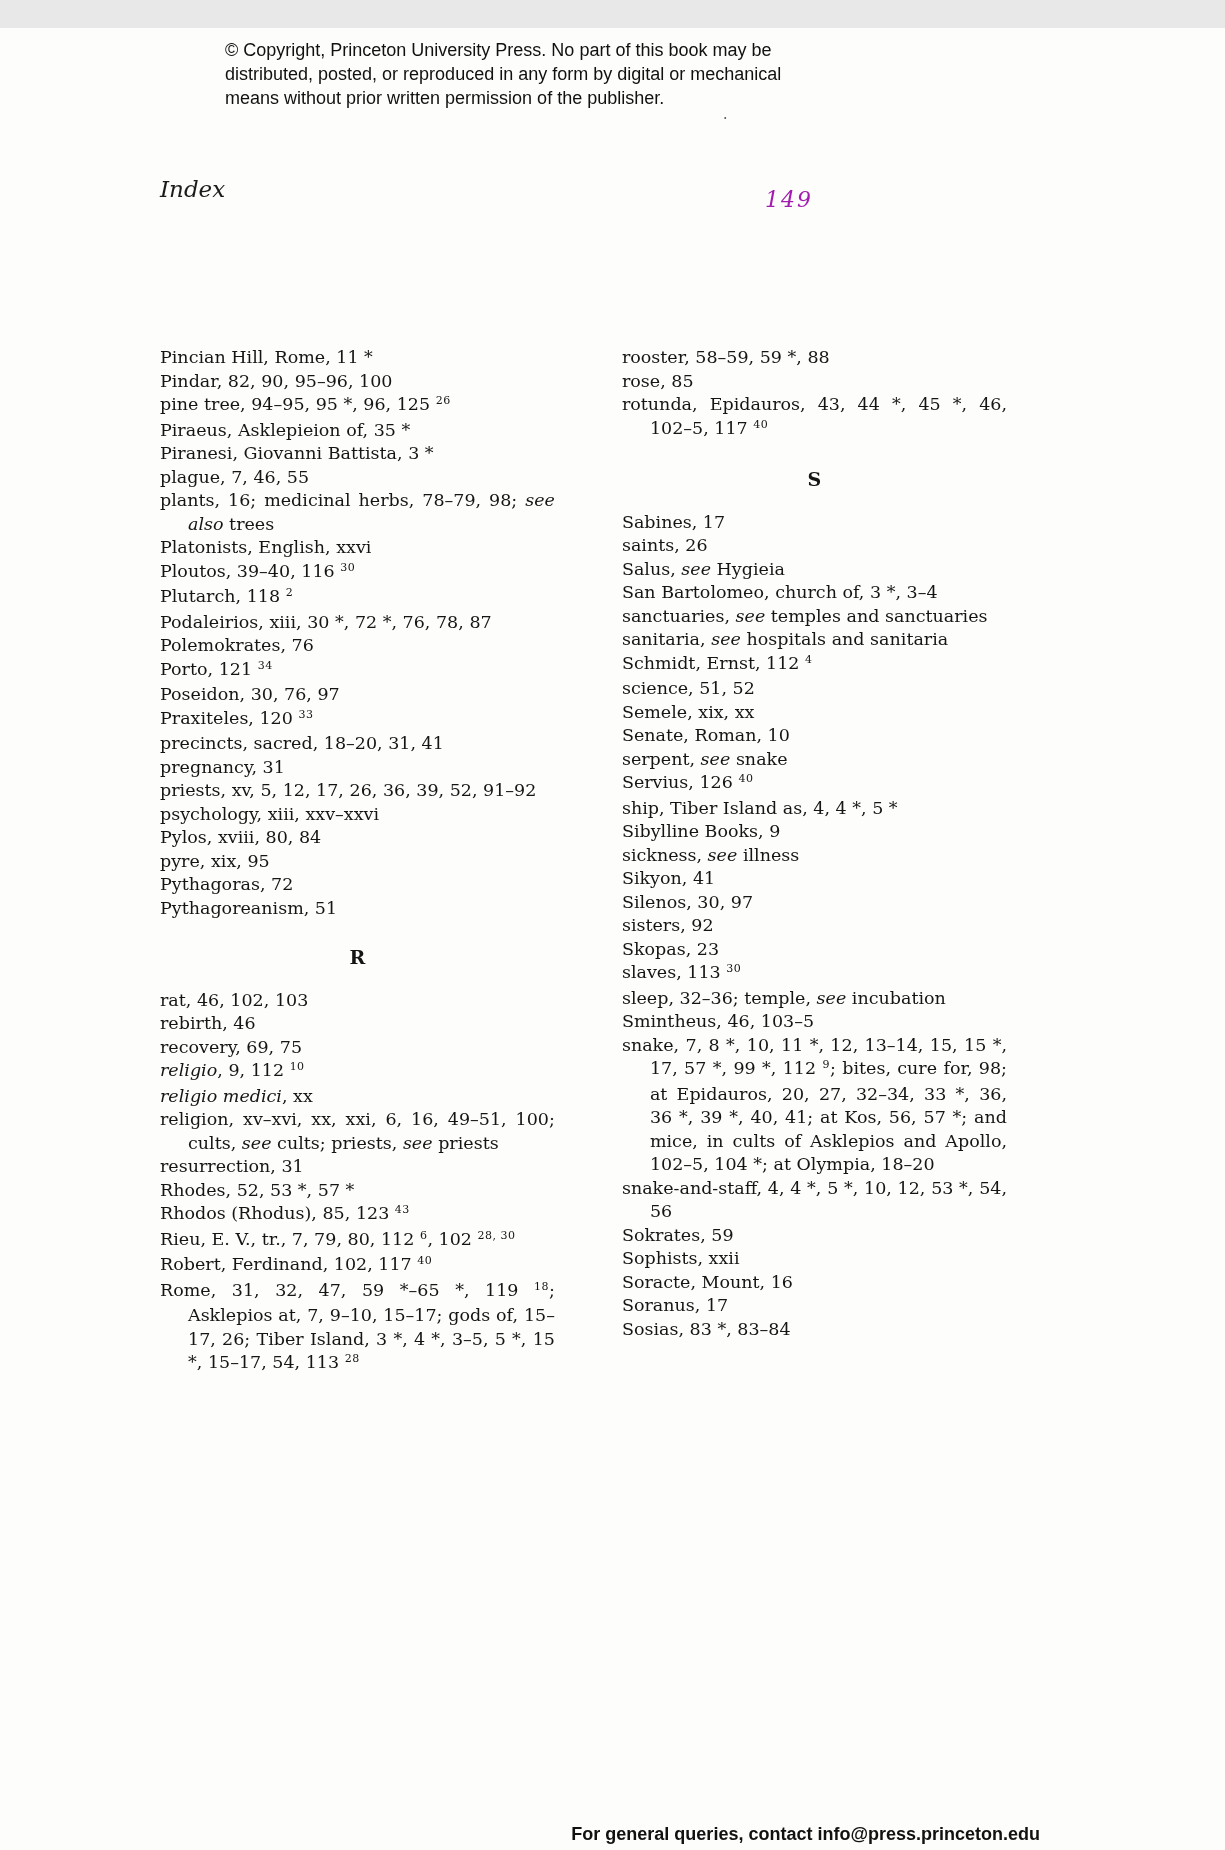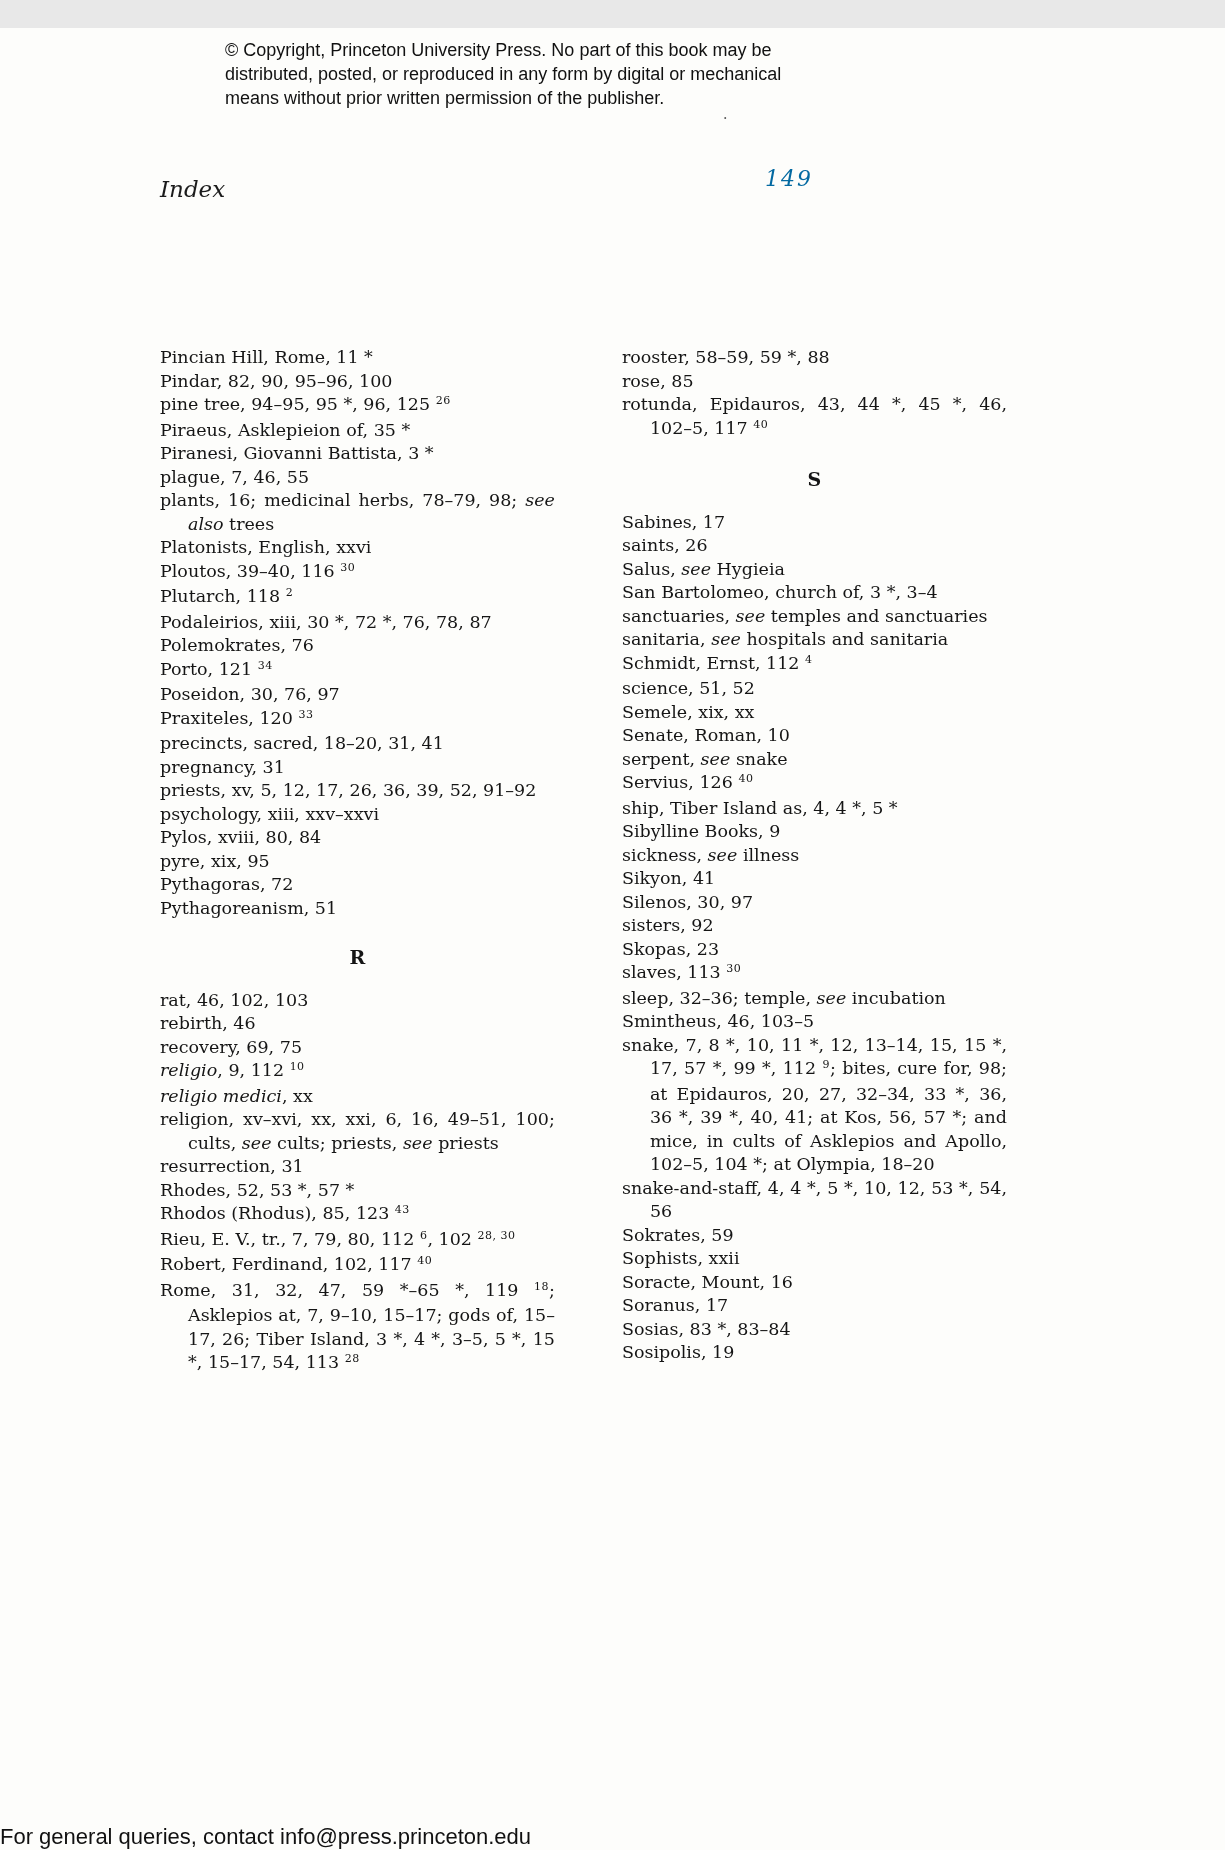--- a/index.html
+++ b/index.html
@@ -34,25 +34,25 @@
     position: absolute;
     left: 160px;
     top: 148px;
     font-style: italic;
     font-size: 23px;
     color: #1b1b1b;
   }
   .page-number {
     position: absolute;
     left: 765px;
-    top: 138px;
+    top: 159px;
     font-style: italic;
     font-size: 22px;
     letter-spacing: 2px;
-    color: #0369a1;
+    color: #a21caf;
   }
   .columns {
     position: absolute;
     left: 160px;
     top: 318px;
     width: 847px;
     display: flex;
     gap: 67px;
   }
   .col {
@@ -80,24 +80,25 @@
     font-size: 11px;
     position: relative;
     top: -6px;
     letter-spacing: 0.5px;
   }
   .footer {
     position: absolute;
     left: 0;
     top: 1796px;
     width: 1040px;
-    text-align: left;
+    text-align: right;
     font-family: "Liberation Sans", sans-serif;
-    font-size: 22px;
+    font-size: 18px;
     color: #111;
+    font-weight: bold;
   }
 </style>
 </head>
 <body>
 
 <div class="page">
 
   <div class="copyright">
     <div>© Copyright, Princeton University Press. No part of this book may be</div>
     <div>distributed, posted, or reproduced in any form by digital or mechanical</div>
@@ -175,19 +176,18 @@
         <p class="index-entry"><span>slaves, 113 </span><span class="sup">30</span></p>
         <p class="index-entry"><span>sleep, 32–36; temple, </span><span class="it">see</span><span> incubation</span></p>
         <p class="index-entry"><span>Smintheus, 46, 103–5</span></p>
         <p class="index-entry"><span>snake, 7, 8 *, 10, 11 *, 12, 13–14, 15, 15 *, 17, 57 *, 99 *, 112 </span><span class="sup">9</span><span>; bites, cure for, 98; at Epidauros, 20, 27, 32–34, 33 *, 36, 36 *, 39 *, 40, 41; at Kos, 56, 57 *; and mice, in cults of Asklepios and Apollo, 102–5, 104 *; at Olympia, 18–20</span></p>
         <p class="index-entry"><span>snake-and-staff, 4, 4 *, 5 *, 10, 12, 53 *, 54, 56</span></p>
         <p class="index-entry"><span>Sokrates, 59</span></p>
         <p class="index-entry"><span>Sophists, xxii</span></p>
         <p class="index-entry"><span>Soracte, Mount, 16</span></p>
         <p class="index-entry"><span>Soranus, 17</span></p>
         <p class="index-entry"><span>Sosias, 83 *, 83–84</span></p>
-        <p class="index-entry"><span>Sosipolis, 19</span></p>
       </div>
   </div>
 
   <div class="footer">For general queries, contact info@press.princeton.edu</div>
 
 </div>
 
 </body></html>

